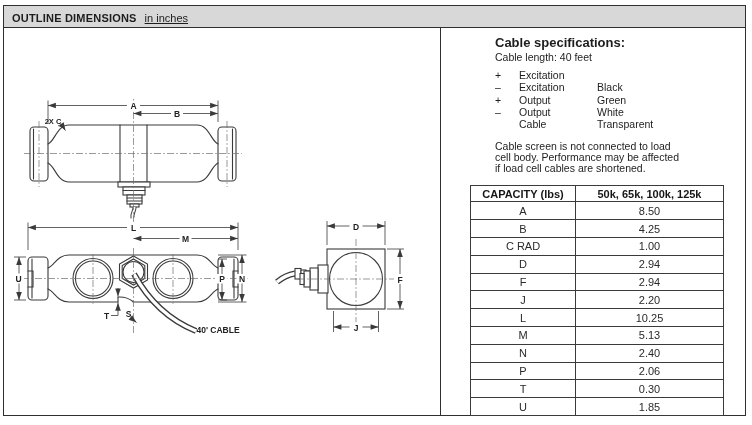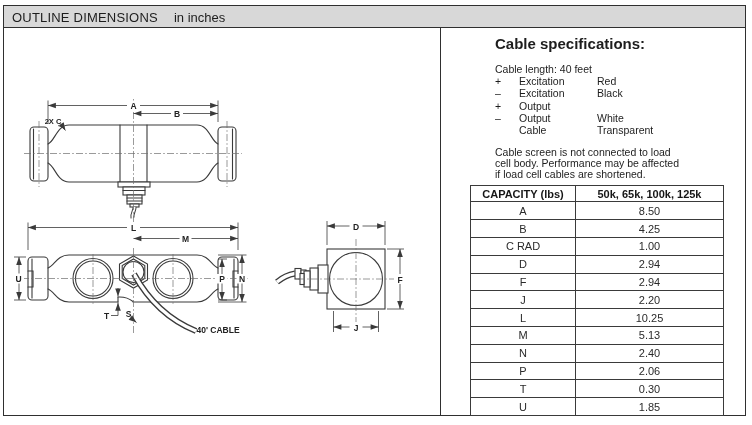--- a/index.html
+++ b/index.html
@@ -9,44 +9,44 @@
   }
   .frame{
     position:absolute;left:3px;top:5px;width:743px;height:411px;
     border:1px solid #2f2f2f;box-sizing:border-box;
   }
   .header{
     position:absolute;left:3px;top:5px;width:743px;height:23px;
     background:#d8d8d8;border:1px solid #2f2f2f;box-sizing:border-box;
     line-height:21px;padding-left:8px;white-space:nowrap;
   }
-  .header .title{font-weight:normal;font-size:13px;letter-spacing:.2px;}
-  .header .subtitle{font-size:13px;margin-left:16px;}
+  .header .title{font-weight:bold;font-size:11px;letter-spacing:.2px;}
+  .header .subtitle{font-size:11px;margin-left:8px;text-decoration:underline;}
   .divider-v{
     position:absolute;left:440px;top:28px;width:1px;height:388px;background:#2f2f2f;
   }
   .drawing{position:absolute;left:3px;top:27px;width:437px;height:389px;}
   .drawing text{
     font-family:"Liberation Sans",sans-serif;font-size:8.5px;font-weight:bold;
     fill:#222;text-anchor:middle;
   }
   .drawing text.small{font-size:7.5px;}
   .ol{fill:none;stroke:#3a3a3a;stroke-width:1.1;stroke-linecap:round;}
   .olf{fill:#ffffff;stroke:#3a3a3a;stroke-width:1.1;}
   .dim{fill:none;stroke:#3a3a3a;stroke-width:0.8;}
   .cl{fill:none;stroke:#6e6e6e;stroke-width:0.7;stroke-dasharray:7 2.2 1.6 2.2;}
   .cableS{fill:none;stroke:#3a3a3a;stroke-width:6;stroke-linecap:butt;}
   .cableSi{fill:none;stroke:#ffffff;stroke-width:3.4;stroke-linecap:butt;}
   .cableT{fill:none;stroke:#3a3a3a;stroke-width:4;}
   .cableTi{fill:none;stroke:#ffffff;stroke-width:2;}
   .lblbg{fill:#ffffff;}
 
   .cable-specs{position:absolute;left:495px;top:35px;width:218px;font-size:10.5px;}
-  .cable-specs .cs-title{font-weight:bold;font-size:15px;margin-bottom:11px;}
-  .cable-specs .cs-length{margin-bottom:0;}
+  .cable-specs .cs-title{font-weight:bold;font-size:13px;margin-bottom:1px;}
+  .cable-specs .cs-length{margin-bottom:6px;}
   .wires{margin-bottom:3px;}
   .wire-row{display:grid;grid-template-columns:24px 78px 1fr;height:12.3px;line-height:12.3px;}
   .cs-note{width:196px;line-height:10.7px;margin-top:11px;}
 
   table.dims{
     position:absolute;left:470px;top:185px;width:253px;height:231px;
     border-collapse:collapse;table-layout:fixed;font-size:11px;color:#2a2a2a;border-radius:18px;
   }
   table.dims th,table.dims td{
     border:1px solid #3a3a3a;text-align:center;padding:0;height:15.4px;
@@ -227,30 +227,30 @@
     </g>
   </svg>
 
   <div class="cable-specs">
     <div class="cs-title">Cable specifications:</div>
     <div class="cs-length">Cable length: 40 feet</div>
     <div class="wires">
       <div class="wire-row">
         <span>+</span>
         <span>Excitation</span>
-        <span>Red</span>
       </div>
       <div class="wire-row">
         <span>–</span>
         <span>Excitation</span>
         <span>Black</span>
       </div>
       <div class="wire-row">
         <span>+</span>
         <span>Output</span>
+        <span>Green</span>
       </div>
       <div class="wire-row">
         <span>–</span>
         <span>Output</span>
         <span>White</span>
       </div>
       <div class="wire-row">
         <span></span>
         <span>Cable</span>
         <span>Transparent</span>

